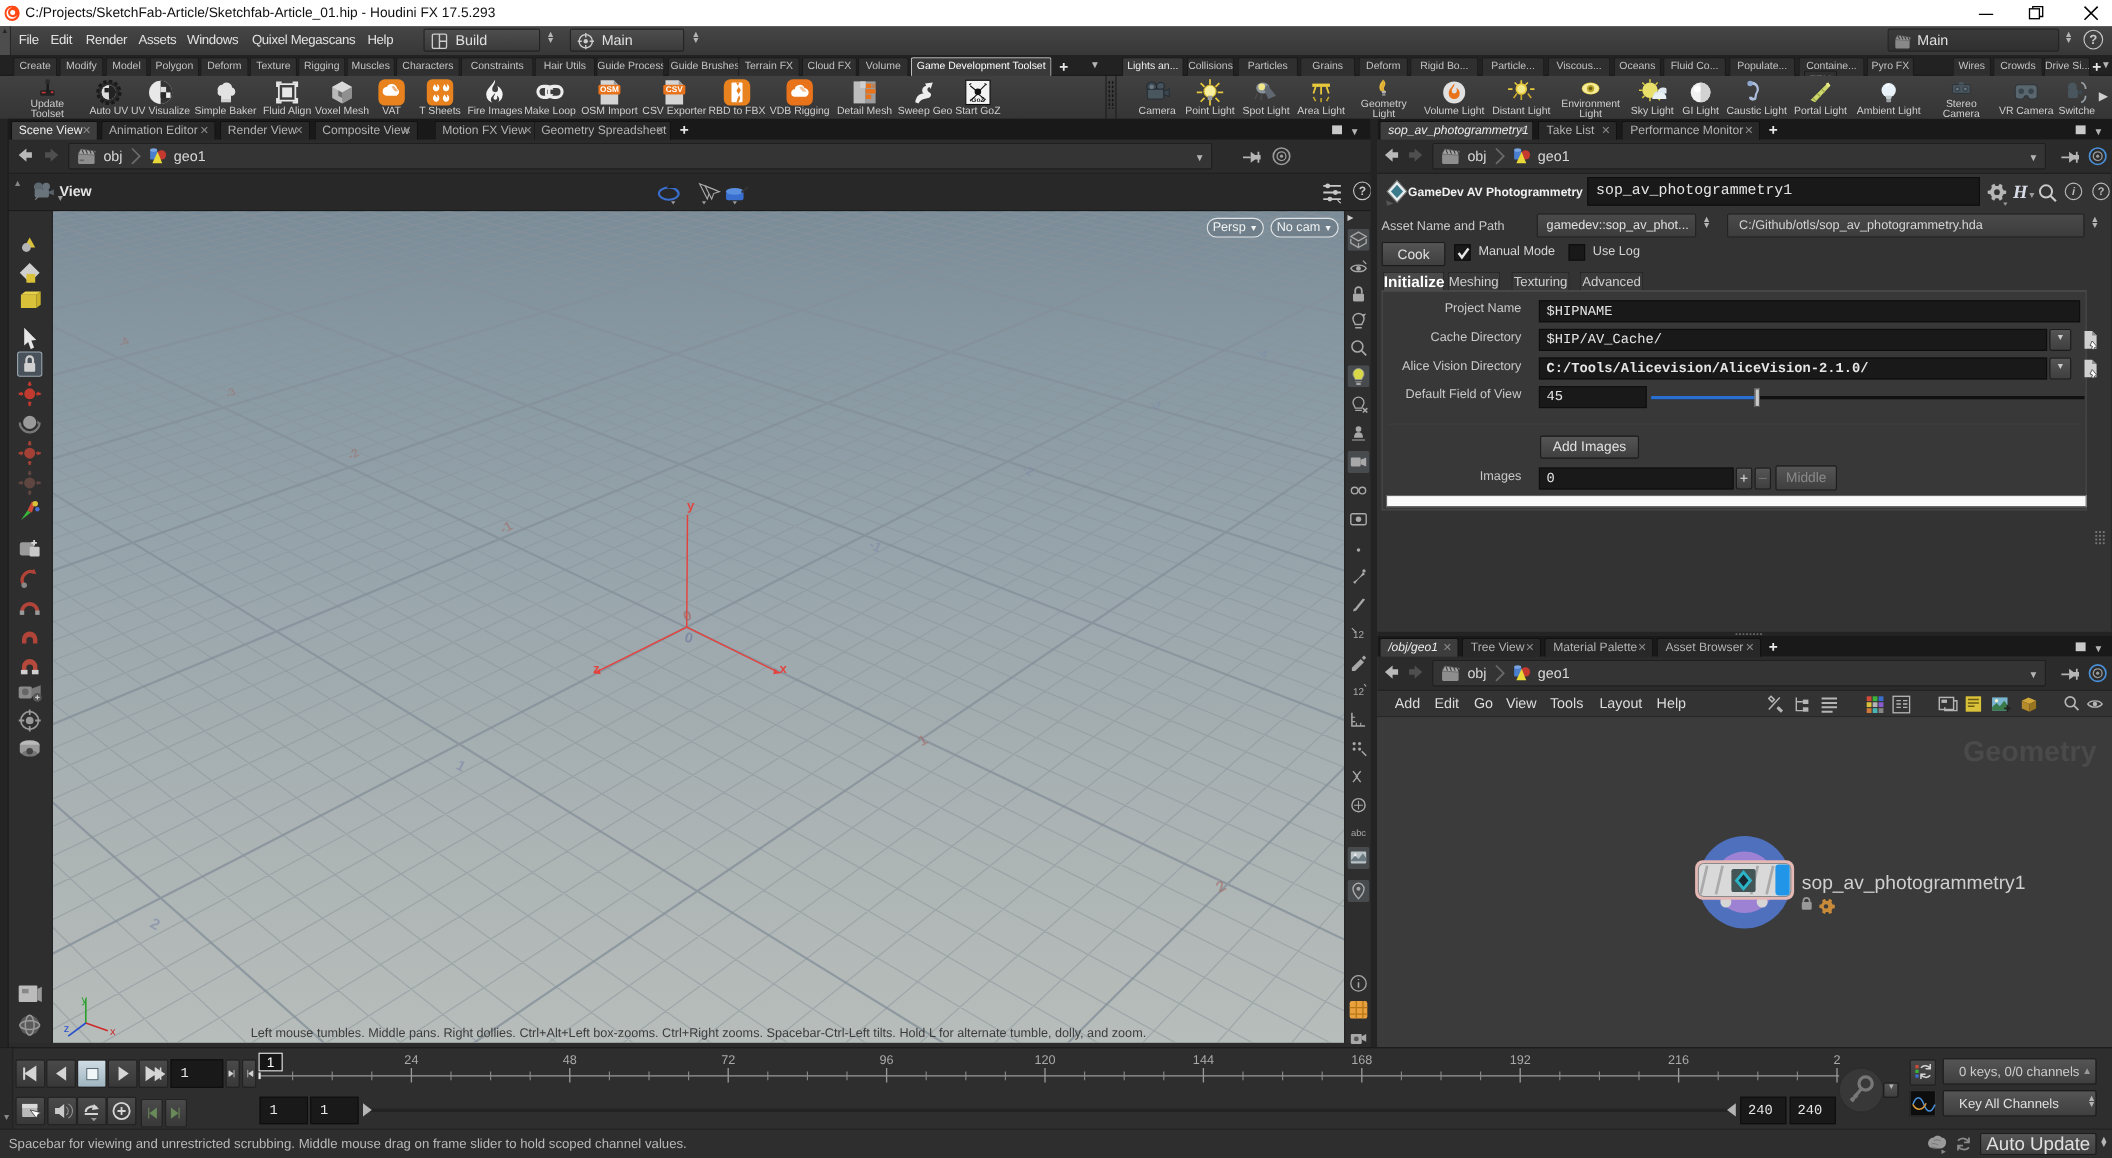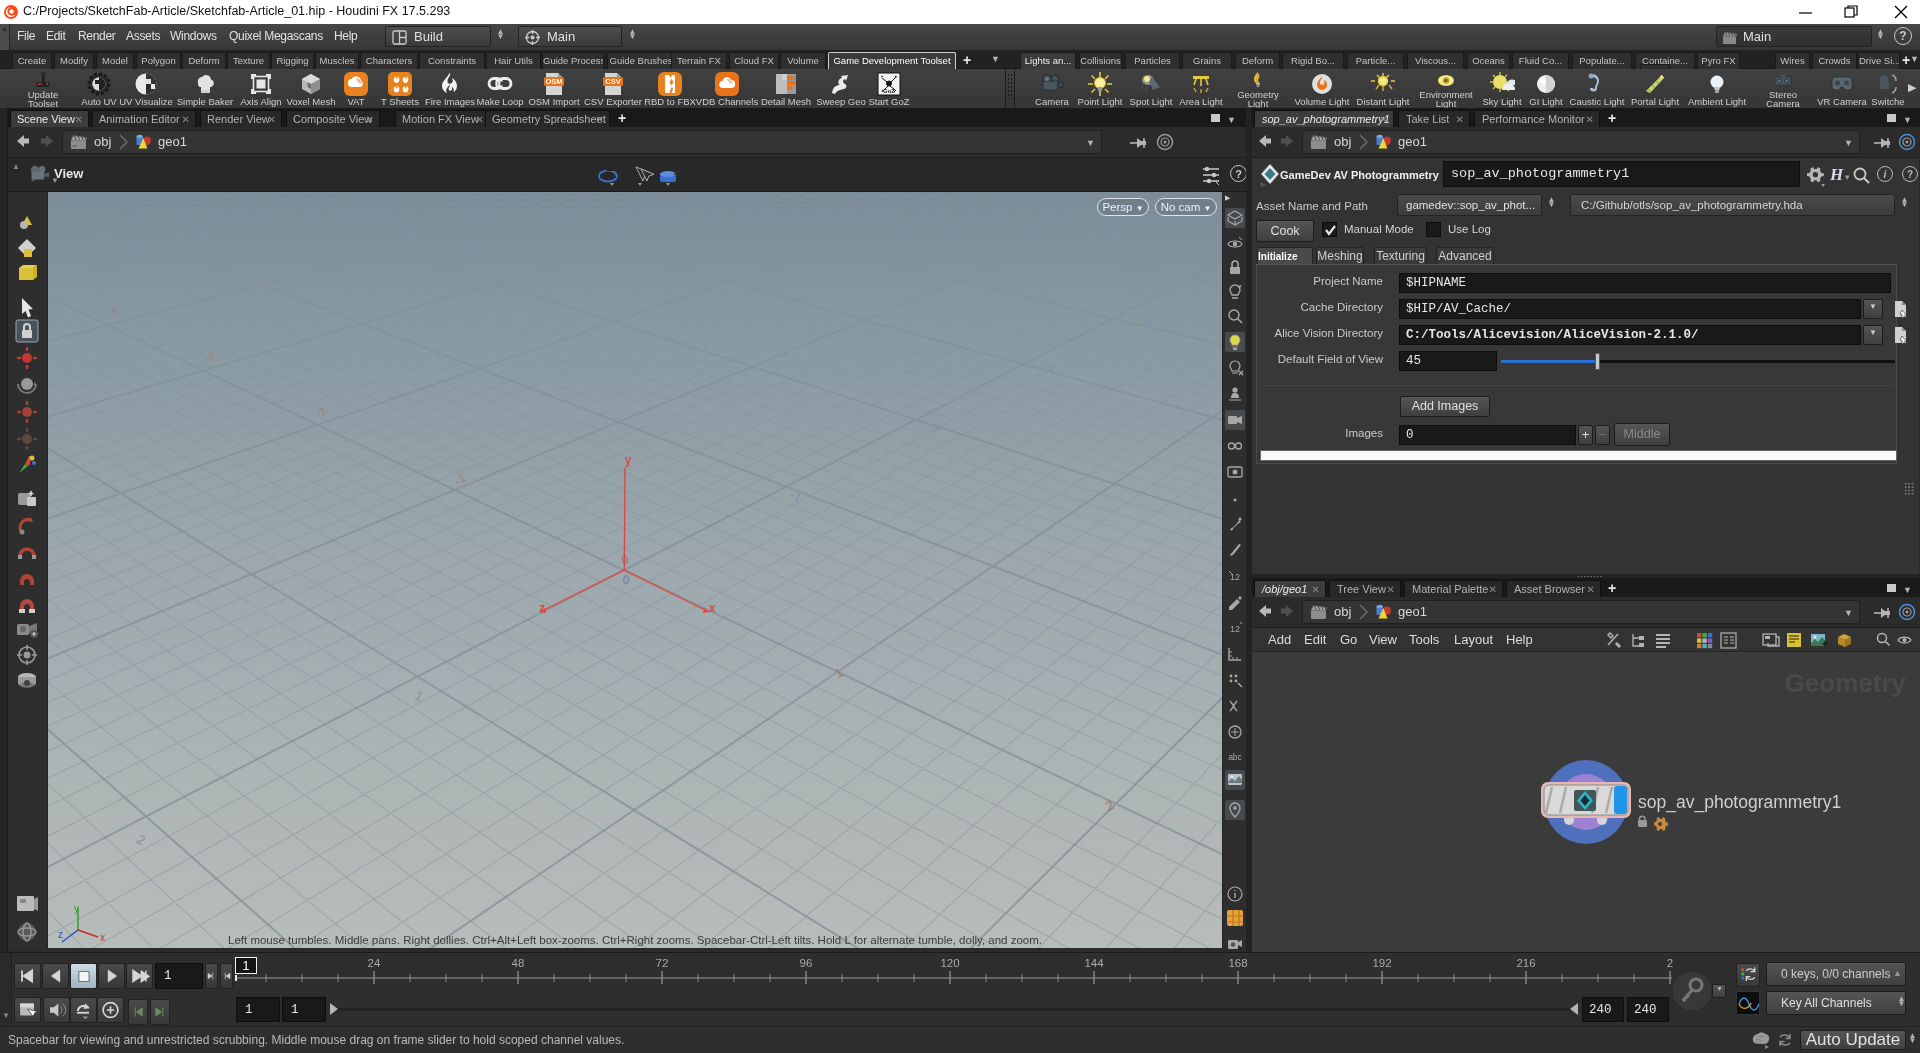--- a/index.html
+++ b/index.html
@@ -169,21 +169,21 @@
             <rect x="9" y="19" width="9" height="3" fill="#cfcfcf"></rect>
           </svg></span>
         <span class="lb">Simple Baker</span>
       </div>
 <div class="tool " style="left:229px;width:64px;">
         <span class="ic"><svg width="26" height="26" viewBox="0 0 26 26" fill="none" stroke="#e6e6e6">
             <path d="M8 4H4v4M18 4h4v4M8 22H4v-4M18 22h4v-4" stroke-width="2"></path>
             <rect x="8.5" y="8.5" width="9" height="9" fill="#e6e6e6" stroke="none"></rect>
             <rect x="5.5" y="5.5" width="15" height="15" stroke-width="1.6"></rect>
           </svg></span>
-        <span class="lb">Axis Align</span>
+        <span class="lb">Fluid Align</span>
       </div>
 <div class="tool " style="left:279px;width:64px;">
         <span class="ic"><svg width="26" height="26" viewBox="0 0 26 26">
             <path d="M13 3l9 5v10l-9 5-9-5V8z" fill="#b9b9b9"></path>
             <path d="M13 3l9 5-9 5-9-5z" fill="#d9d9d9"></path>
             <path d="M13 13l9-5v10l-9 5z" fill="#8f8f8f"></path>
             <path d="M9.5 11v5l3.5 2v-5z" fill="#6f6f6f"></path>
           </svg></span>
         <span class="lb">Voxel Mesh</span>
       </div>
@@ -248,21 +248,21 @@
             <path d="M12 4l2.5 4-2 3.5 2.5 4-1.5 3-1 3.5h2l1.5-4-1.5-3.5 2-3.5-2.5-4L15 4z" fill="#e8821e"></path>
           </svg></span>
         <span class="lb">RBD to FBX</span>
       </div>
 <div class="tool " style="left:695px;width:64px;">
         <span class="ic"><svg width="26" height="26" viewBox="0 0 26 26">
             <rect x="1" y="1" width="24" height="24" rx="6" fill="#e8731a"></rect>
             <path d="M8 17a3.5 3.5 0 01.5-6.9A4.6 4.6 0 0117.3 9 3.8 3.8 0 0117 17z" fill="#fff"></path>
             <path d="M15 7.5l4.5 5h-3.5l-3.5-4z" fill="#f3c296"></path>
           </svg></span>
-        <span class="lb">VDB Channels</span>
+        <span class="lb">VDB Rigging</span>
       </div>
 <div class="tool " style="left:754px;width:64px;">
         <span class="ic"><svg width="26" height="26" viewBox="0 0 26 26">
             <rect x="3" y="3" width="11" height="20" fill="#bdbdbd"></rect>
             <rect x="14" y="3" width="9" height="20" fill="#9c9c9c"></rect>
             <rect x="14" y="5" width="5" height="4" fill="#e8731a"></rect>
             <rect x="19.5" y="5" width="3.5" height="4" fill="#d5671575"></rect>
             <rect x="14" y="10" width="9" height="4" fill="#e8731a"></rect>
             <rect x="14" y="15" width="5" height="4" fill="#e8731a"></rect>
             <rect x="9" y="3" width="5" height="6" fill="#cfcfcf"></rect>
@@ -878,22 +878,22 @@
       <span style="position:absolute;left:10px;top:4px;font-size:11.5px;color:#d5d5d5;">C:/Github/otls/sop_av_photogrammetry.hda</span>
     </div>
 <div class="spin" style="left:646px;top:89px;">▲<br>▼</div>
 <div class="btn" style="position:absolute;left:4px;top:112px;width:58px;height:22px;text-align:center;line-height:20px;font-size:12.5px;">Cook</div>
 <div style="position:absolute;left:70px;top:114px;width:15px;height:15px;background:#191919;border:1px solid #0d0d0d;"><svg width="15" height="15" viewBox="0 0 15 15">
         <path d="M3 7l3 4 6-8" fill="none" stroke="#e8e8e8" stroke-width="2.2"></path>
       </svg></div>
 <span style="position:absolute;left:92px;top:115px;font-size:11.5px;color:#d5d5d5;">Manual Mode</span>
 <div style="position:absolute;left:174px;top:114px;width:15px;height:15px;background:#191919;border:1px solid #0d0d0d;"></div>
 <span style="position:absolute;left:196px;top:115px;font-size:11.5px;color:#d5d5d5;">Use Log</span>
-<div style="position:absolute;left:5px;top:139px;width:56px;height:22px;background:#4a4a4a;border:1px solid #242424;border-bottom:none;color:#fff;font-weight:bold;font-size:10px;text-align:left;line-height:17px;border-radius:2px 2px 0 0;">Initialize</div>
-<div style="position:absolute;left:64px;top:139px;width:48px;height:18px;background:#3a3a3a;border:1px solid #242424;border-bottom:none;color:#cfcfcf;font-size:12px;text-align:center;line-height:17px;border-radius:2px 2px 0 0;">Meshing</div>
+<div style="position:absolute;left:5px;top:139px;width:56px;height:22px;background:#4a4a4a;border:1px solid #242424;border-bottom:none;color:#fff;font-weight:bold;font-size:14px;text-align:left;line-height:17px;border-radius:2px 2px 0 0;">Initialize</div>
+<div style="position:absolute;left:64px;top:139px;width:48px;height:18px;background:#3a3a3a;border:1px solid #242424;border-bottom:none;color:#cfcfcf;font-size:12px;text-align:left;line-height:17px;border-radius:2px 2px 0 0;">Meshing</div>
 <div style="position:absolute;left:122px;top:139px;width:53px;height:18px;background:#3a3a3a;border:1px solid #242424;border-bottom:none;color:#cfcfcf;font-size:12px;text-align:center;line-height:17px;border-radius:2px 2px 0 0;">Texturing</div>
 <div style="position:absolute;left:184px;top:139px;width:58px;height:18px;background:#3a3a3a;border:1px solid #242424;border-bottom:none;color:#cfcfcf;font-size:12px;text-align:center;line-height:17px;border-radius:2px 2px 0 0;">Advanced</div>
 <div style="position:absolute;left:4px;top:156px;width:641px;height:200px;background:#383838;border:1px solid #4a4a4a;border-top:1px solid #555;"></div>
 <div class="lbl" style="left:0;top:167px;width:131px;">Project Name</div>
 <div class="fld" style="position:absolute;left:147px;top:165px;width:492px;height:20px;line-height:19px;padding-left:6px;">$HIPNAME</div>
 <div class="lbl" style="left:0;top:193px;width:131px;">Cache Directory</div>
 <div class="fld" style="position:absolute;left:147px;top:191px;width:462px;height:20px;line-height:19px;padding-left:6px;">$HIP/AV_Cache/</div>
 <div class="btn" style="position:absolute;left:611px;top:191px;width:20px;height:20px;text-align:center;"><span style="font-size:8px;color:#ccc;position:relative;top:-2px;">▼</span></div>
 <svg style="position:absolute;left:640px;top:192px" width="18" height="18" viewBox="0 0 18 18">
       <path d="M3 1h7l4 4v12H3z" fill="#d0d0d0"></path>

